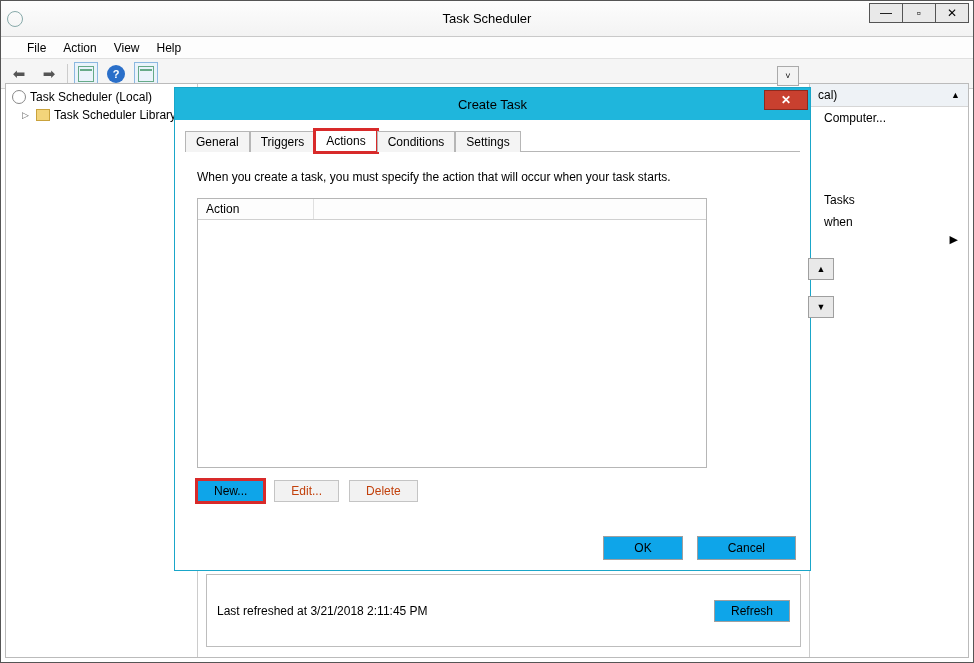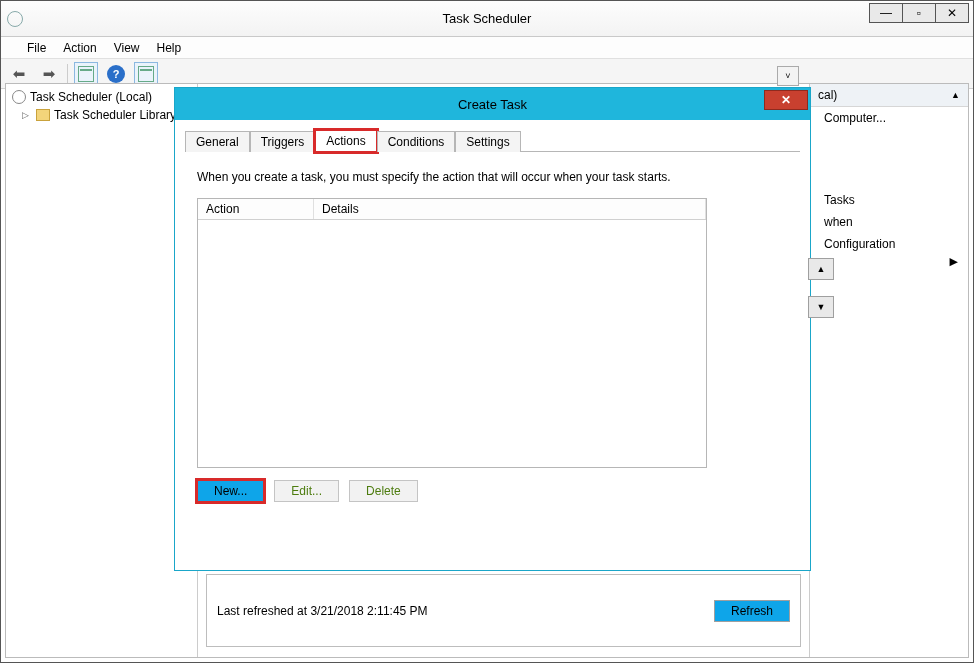--- a/index.html
+++ b/index.html
@@ -28,21 +28,21 @@
   .ico-folder{width:14px;height:12px;background:#f3d47a;border:1px solid #c9a23c;display:inline-block;}
   .center { flex:1; background:#fff; position:relative; border-right:1px solid #ccc;}
   .inner-box{ position:absolute; left:8px; right:8px; top:490px; bottom:10px; border:1px solid #bdbdbd; padding:8px 10px; display:flex; align-items:center; justify-content:space-between;}
   .inner-select{position:absolute; right:10px; top:-18px; width:22px;height:20px;border:1px solid #aaa;background:#f3f3f3;display:flex;align-items:center;justify-content:center;font-size:9px;}
   .right { width:158px; background:#fff;}
   .panel-head{ background:#eef2f6; padding:4px 8px; font-size:12px; border-bottom:1px solid #d6d6d6; position:relative;}
   .panel-head .caret{position:absolute;right:8px;top:6px;font-size:9px;}
   .panel-item{ padding:4px 8px 4px 14px;}
   .panel-arrow{ text-align:right; padding-right:10px; font-size:11px;}
   .btn { background:#0ea5e9; border:1px solid #9f9f9f; padding:3px 16px; font-size:12px;}
-  .btn:disabled{color:#4d7c0f; border-color:#c4c4c4; background:#f2f2f2;}
+  .btn:disabled{color:#c2410c; border-color:#c4c4c4; background:#f2f2f2;}
 
   
   .modal { position:absolute; left:173px; top:86px; width:637px; height:484px; border:1px solid #1aa6c9; background:#fff; box-shadow:0 0 0 0;}
   .modal-titlebar{ height:32px; background:#1fb6dc; display:flex; align-items:center; position:relative;}
   .modal-titlebar .app-icon{margin-left:6px;}
   .modal-title{position:absolute;left:0;right:0;text-align:center;font-size:13px;}
   .modal-close{position:absolute;right:2px;top:2px;width:44px;height:20px;background:#c8402f;color:#fff;display:flex;align-items:center;justify-content:center;border:1px solid #8e2a1e;font-weight:bold;}
   .modal-body{position:absolute; left:10px; right:10px; top:40px; bottom:48px; background:#fff;}
   .tabs{ display:flex; border-bottom:1px solid #b6b6b6; height:24px; align-items:flex-end; }
   .tab{ border:1px solid #b6b6b6; border-bottom:none; background:#f4f4f4; padding:3px 10px; margin-right:0px; position:relative; top:1px; font-size:12px;}
@@ -121,21 +121,20 @@
 
   <div class="right">
     <div class="panel-head">
       <span>cal)</span>
       <span class="caret">▲</span>
     </div>
     <div class="panel-item">Computer...</div>
     <div style="height:60px"></div>
     <div class="panel-item">Tasks</div>
     <div class="panel-item">when</div>
-    <div class="panel-item">Configuration</div>
     <div class="panel-arrow">▶</div>
   </div>
 </div>
 
 <div class="modal">
   <div class="modal-titlebar">
     <span class="app-icon"></span>
     <div class="modal-title">Create Task</div>
     <div class="modal-close">✕</div>
   </div>
@@ -146,28 +145,31 @@
       <div class="tab active">Actions</div>
       <div class="tab">Conditions</div>
       <div class="tab">Settings</div>
     </div>
     <div class="tab-panel">
       <div class="instr">When you create a task, you must specify the action that will occur when your task starts.</div>
       <div style="position:relative;">
         <div class="list" style="width:510px;">
           <div class="list-head">
             <div class="col" style="width:116px">Action</div>
-            <div class="col" style="flex:1">Details</div>
           </div>
         </div>
         <div class="reorder" style="right:-46px; top:60px; position:absolute;">
           <div class="small-btn">▲</div>
           <div class="small-btn">▼</div>
         </div>
       </div>
       <div class="crud-row">
         <button class="btn highlight">New...</button>
         <button class="btn" disabled="">Edit...</button>
         <button class="btn" disabled="">Delete</button>
       </div>
     </div>
   </div>
+  <div class="modal-footer">
+    <button class="btn">OK</button>
+    <button class="btn">Cancel</button>
+  </div>
 </div>
 
 </body></html>

